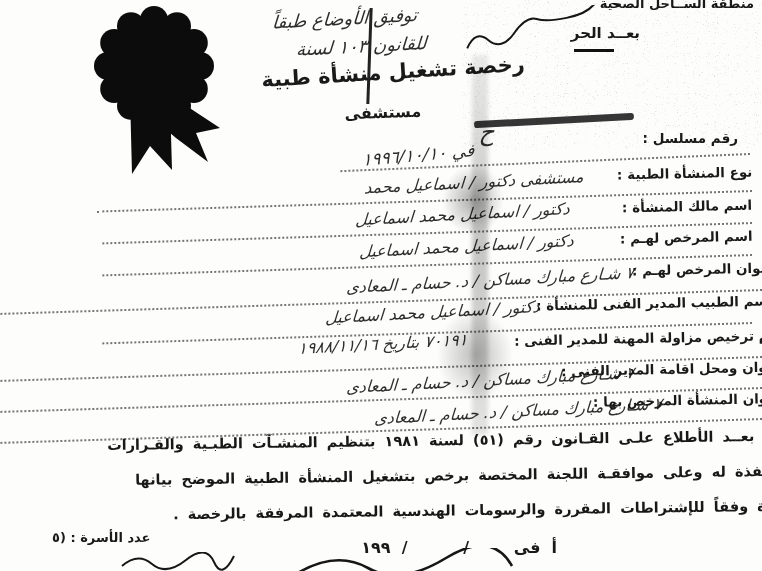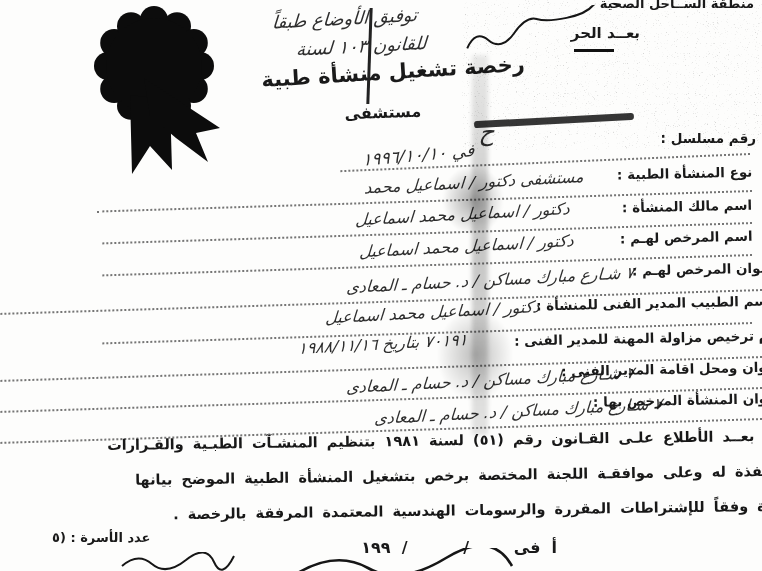--- a/index.html
+++ b/index.html
@@ -65,21 +65,21 @@
   <div class="abs lbl" style="right:8px;top:-4px;font-size:13px;">منطقة الســاحل الصحية</div>
   <svg class="abs" style="right:130px;top:10px;transform:rotate(-6deg);" width="170" height="45" viewBox="0 0 170 45">
     <path d="M4,30 q10,-18 22,-6 t26,-4 t24,-12 t30,2 t28,-10 t26,4" fill="none" stroke="#161616" stroke-width="2"></path>
   </svg>
   <div class="abs lbl" style="right:122px;top:24px;font-size:15px;">بعــد الحر</div>
   <div class="abs" style="right:148px;top:49px;width:40px;height:2.5px;background:#111;"></div>
 
   <div class="abs lbl" style="left:238px;top:60px;width:310px;text-align:center;font-size:21px;transform:rotate(-3.5deg);">رخصة تشغيل منشأة طبية</div>
   <div class="abs lbl" style="left:318px;top:103px;width:130px;text-align:center;font-size:16px;transform:rotate(-2deg);">مستشفى</div>
 
-  <div class="abs lbl" style="right:6px;top:130px;margin-left:28px;">رقم مسلسل :</div>
+  <div class="abs lbl" style="right:24px;top:130px;margin-left:28px;">رقم مسلسل :</div>
   <div class="abs hand" style="right:268px;top:118px;font-size:24px;">ح</div>
   <div class="abs hand" style="right:288px;top:140px;font-size:17px;transform:rotate(-5deg) skewX(-7deg);">في ١٩٩٦/١٠/١٠</div>
 
   <div class="abs lbl" style="right:10px;top:165px;transform:rotate(-1.2deg);">نوع المنشأة الطبية :</div>
   <div class="abs lbl" style="right:10px;top:198px;transform:rotate(-1.2deg);">اسم مالك المنشأة :</div>
   <div class="abs lbl" style="right:10px;top:229px;transform:rotate(-1.2deg);">اسم المرخص لهـم :</div>
   <div class="abs lbl" style="right:-4px;top:261px;transform:rotate(-1.2deg);">نوان المرخص لهـم :</div>
   <div class="abs lbl" style="right:-5px;top:295px;transform:rotate(-1.2deg);">سم الطبيب المدير الفنى للمنشأة :</div>
   <div class="abs lbl" style="right:-6px;top:330px;transform:rotate(-1.2deg);">م ترخيص مزاولة المهنة للمدير الفنى :</div>
   <div class="abs lbl" style="right:-5px;top:361px;transform:rotate(-1.2deg);">وان ومحل اقامة المدير الفنى :</div>

